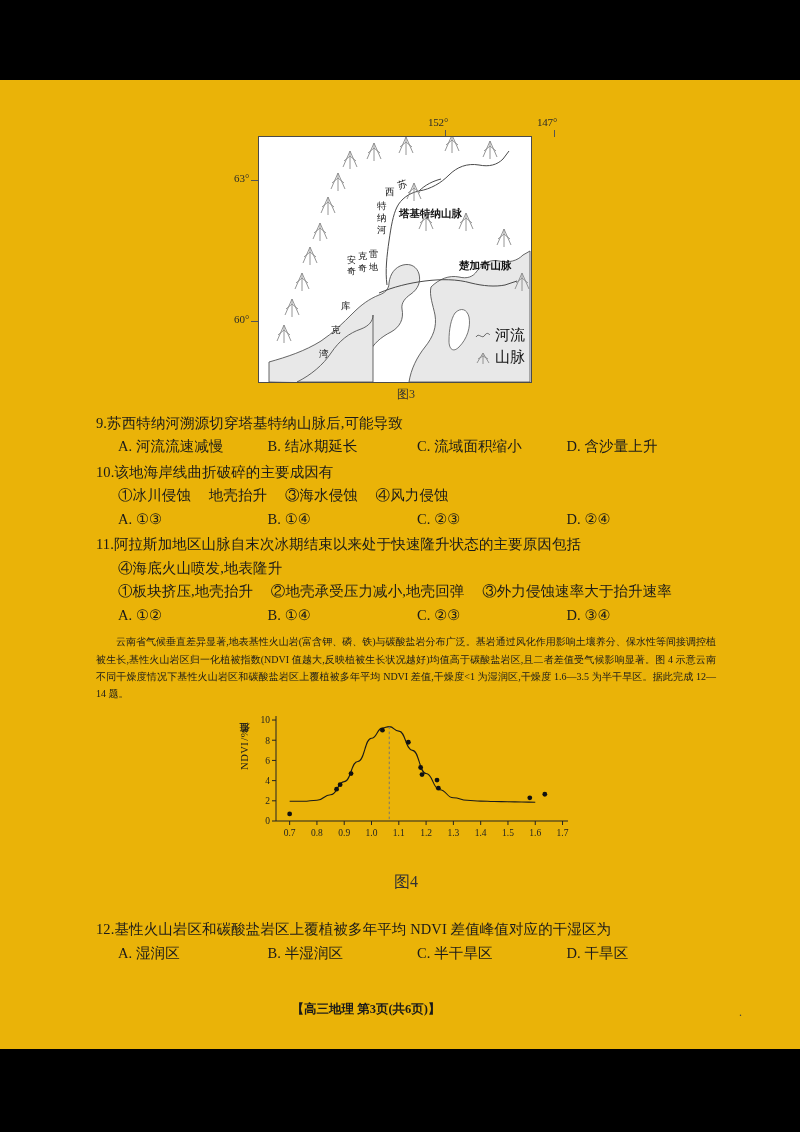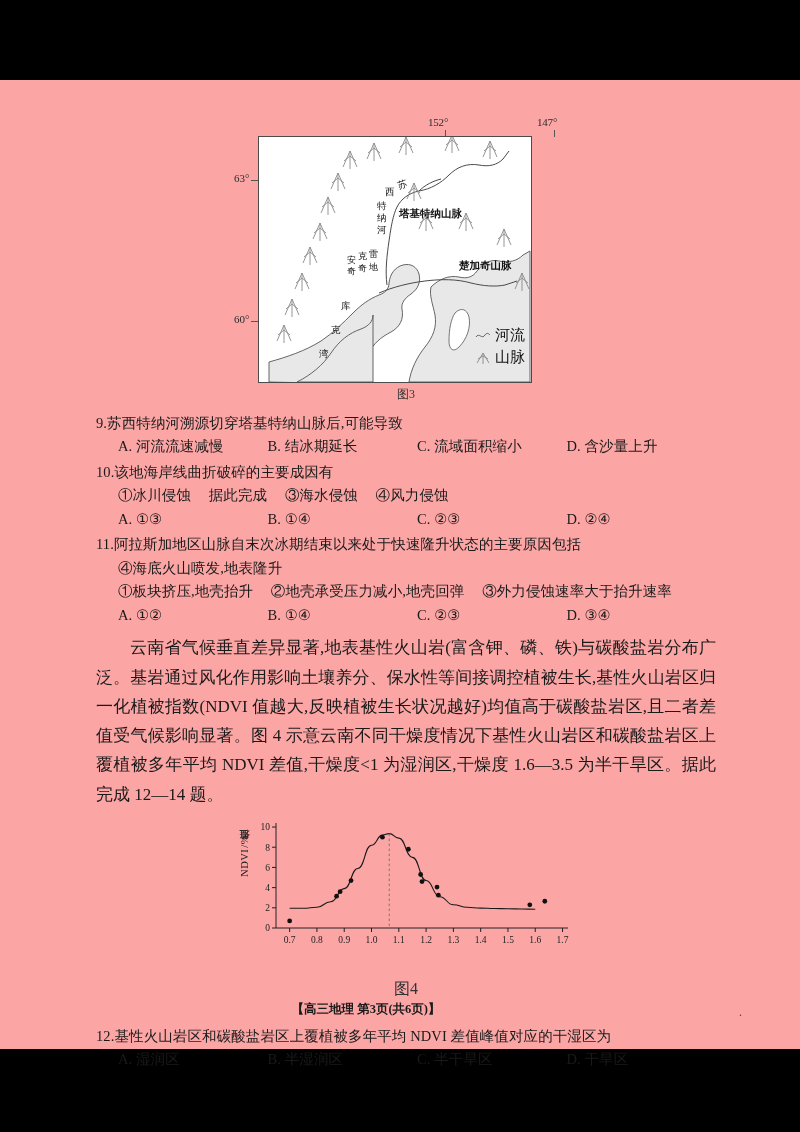--- a/index.html
+++ b/index.html
@@ -22,21 +22,21 @@
   }
   .top-bar { top: 0; height: 80px; }
   .bottom-bar { top: 1049px; height: 83px; }
 
   .page {
     position: absolute;
     top: 80px;
     left: 0;
     width: 800px;
     height: 969px;
-    background: #fca5a5;
+    background: #eab308;
     box-sizing: border-box;
   }
   .page-inner {
     position: absolute;
     left: 96px;
     top: 30px;
     width: 620px;
     color: #1a1a1a;
   }
 
@@ -115,21 +115,21 @@
     padding-left: 22px;
   }
   .opt-row > span { width: 25%; }
   .subopts {
     padding-left: 22px;
     font-size: 14.5px;
     line-height: 1.62;
   }
   .subopts span { margin-right: 14px; }
   .para {
-    font-size: 17px;
+    font-size: 10px;
     line-height: 1.72;
     text-align: justify;
     text-indent: 2em;
     margin-top: 6px;
   }
 
   
   .chart-figure {
     position: relative;
     width: 620px;
@@ -315,21 +315,21 @@
       <span>D. 含沙量上升</span>
     </div>
   </div>
 
   <div class="q">
     <div class="q-stem">
       <span>10.</span><span>该地海岸线曲折破碎的主要成因有</span>
     </div>
     <div class="subopts">
       <span>①冰川侵蚀</span>
-      <span>据此完成</span>
+      <span>地壳抬升</span>
       <span>③海水侵蚀</span>
       <span>④风力侵蚀</span>
     </div>
     <div class="opt-row">
       <span>A. ①③</span>
       <span>B. ①④</span>
       <span>C. ②③</span>
       <span>D. ②④</span>
     </div>
   </div>

